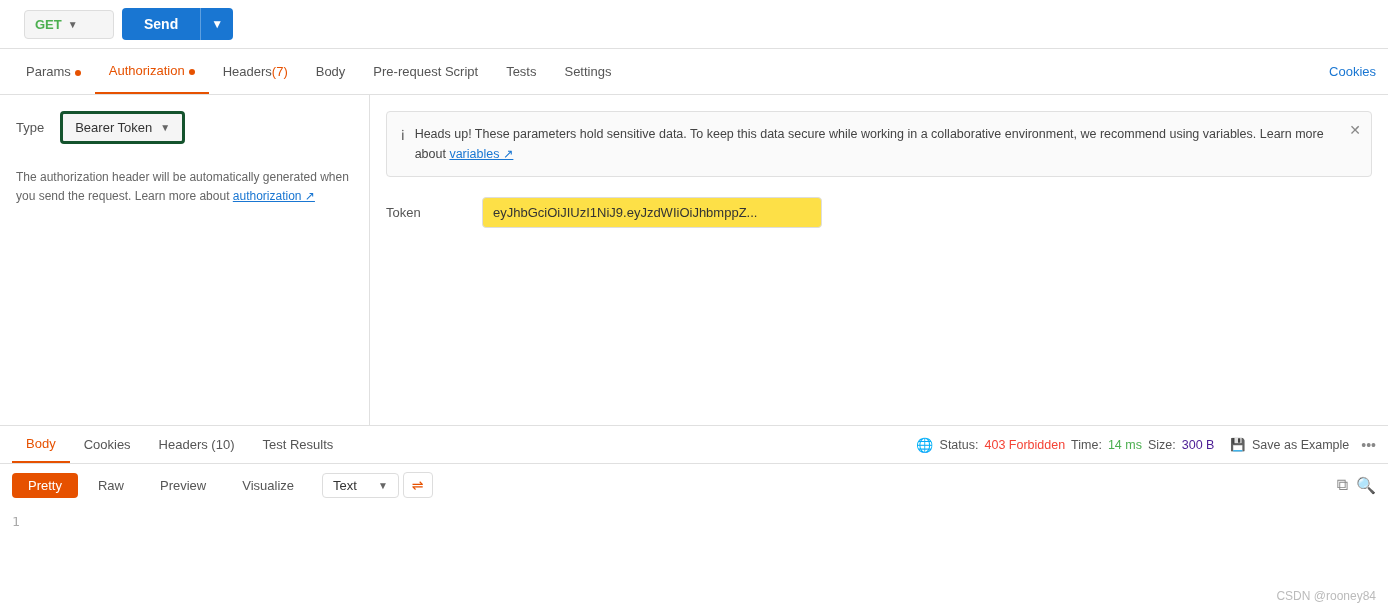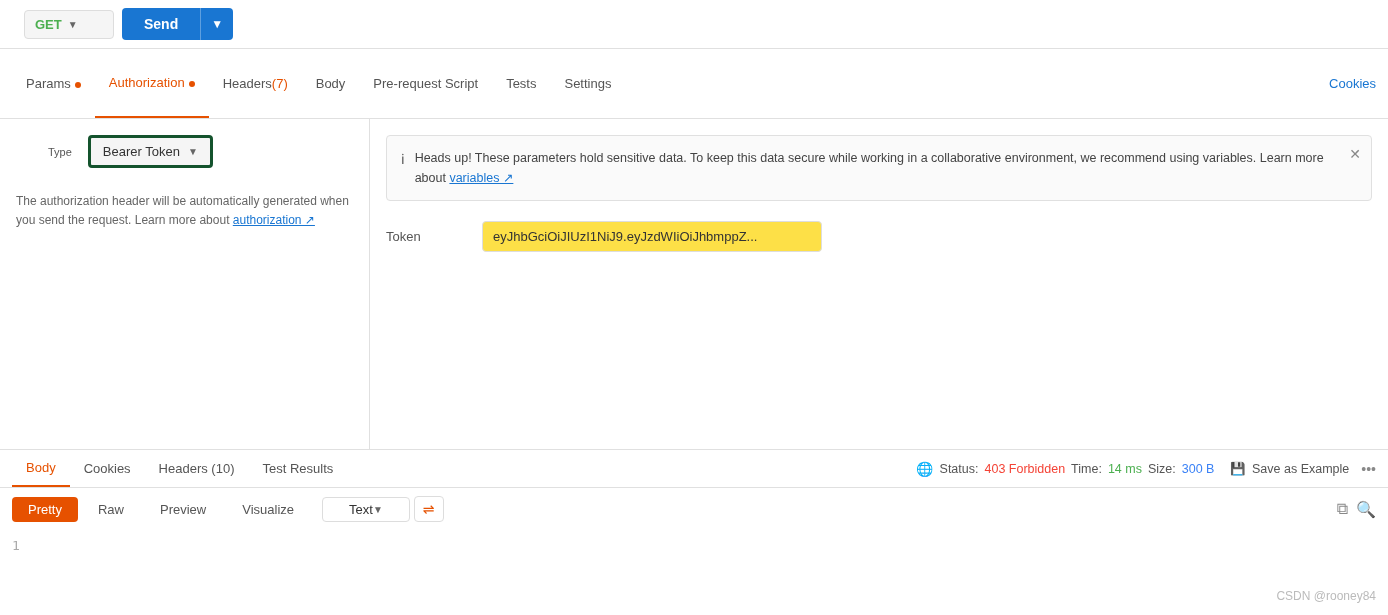--- a/index.html
+++ b/index.html
@@ -10,34 +10,34 @@
     .method-selector { display: flex; align-items: center; background: #f5f5f5; border: 1px solid #ddd; border-radius: 4px; padding: 6px 10px; cursor: pointer; gap: 6px; min-width: 90px; }
     .method-label { font-weight: 600; color: #4caf50; font-size: 13px; }
     .method-chevron { color: #666; font-size: 10px; }
     .url-input { flex: 1; border: 1px solid #ddd; border-radius: 4px; padding: 7px 12px; font-size: 13px; color: #333; outline: none; }
     .send-btn-wrap { display: flex; border-radius: 4px; overflow: hidden; }
     .send-btn { background: #1976d2; color: #fff; border: none; padding: 8px 22px; font-size: 14px; font-weight: 600; cursor: pointer; }
     .send-btn-arrow { background: #1976d2; color: #fff; border: none; border-left: 1px solid rgba(255,255,255,0.3); padding: 8px 10px; cursor: pointer; font-size: 12px; }
 
     
     .tabs-row { display: flex; align-items: center; padding: 0 12px; border-bottom: 1px solid #e0e0e0; background: #fff; }
-    .tab { padding: 26px 14px; cursor: pointer; color: #555; font-size: 13px; position: relative; white-space: nowrap; }
+    .tab { padding: 14px 14px; cursor: pointer; color: #555; font-size: 13px; position: relative; white-space: nowrap; }
     .tab.active { color: #e65100; border-bottom: 2px solid #e65100; }
     .tab .dot { display: inline-block; width: 6px; height: 6px; border-radius: 50%; margin-left: 4px; vertical-align: middle; }
     .tab .dot-orange { background: #e65100; }
     .tab-count { color: #e65100; }
     .cookies-link { margin-left: auto; color: #1976d2; cursor: pointer; font-size: 13px; }
 
     
     .main-content { display: flex; height: 330px; }
 
     
     .left-panel { width: 370px; border-right: 1px solid #e0e0e0; padding: 16px; }
     .type-row { display: flex; align-items: center; gap: 16px; margin-bottom: 16px; }
-    .type-label { font-size: 11px; color: #555; margin-left: 32px; }
+    .type-label { font-size: 13px; color: #555; }
     .type-select { display: flex; align-items: center; background: #f5f5f5; border: 3px solid #14532d; border-radius: 4px; padding: 6px 12px; cursor: pointer; gap: 8px; }
     .type-select-text { font-size: 13px; color: #333; }
     .type-select-arrow { font-size: 10px; color: #666; }
     .auth-description { font-size: 12px; color: #666; line-height: 1.6; margin-top: 24px; }
     .auth-link { color: #1976d2; text-decoration: underline; cursor: pointer; }
 
     
     .right-panel { flex: 1; padding: 16px; }
     .info-banner { display: flex; align-items: flex-start; background: #fafafa; border: 1px solid #e0e0e0; border-radius: 4px; padding: 12px 14px; margin-bottom: 20px; gap: 10px; position: relative; }
     .info-icon { color: #555; font-size: 14px; flex-shrink: 0; margin-top: 1px; }
@@ -50,30 +50,30 @@
 
     
     .bottom-section { border-top: 1px solid #e0e0e0; }
     .bottom-tabs-row { display: flex; align-items: center; padding: 0 12px; border-bottom: 1px solid #e0e0e0; }
     .bottom-tab { padding: 10px 14px; cursor: pointer; color: #555; font-size: 13px; }
     .bottom-tab.active { color: #e65100; border-bottom: 2px solid #e65100; }
     .status-bar { margin-left: auto; display: flex; align-items: center; gap: 6px; font-size: 12.5px; color: #555; }
     .status-label { color: #555; }
     .status-value { color: #f44336; font-weight: 500; }
     .time-value { color: #4caf50; font-weight: 500; }
-    .size-value { color: #3b82f6; font-weight: 500; }
+    .size-value { color: #4c1d95; font-weight: 500; }
     .globe-icon { color: #888; font-size: 14px; }
     .save-example-btn { display: flex; align-items: center; gap: 6px; color: #555; cursor: pointer; font-size: 12.5px; margin-left: 10px; }
     .more-btn { cursor: pointer; color: #888; font-size: 14px; margin-left: 6px; }
 
     
     .response-toolbar { display: flex; align-items: center; padding: 8px 12px; gap: 4px; }
     .resp-tab { padding: 5px 16px; cursor: pointer; color: #555; font-size: 13px; border-radius: 4px; }
     .resp-tab.active { background: #e65100; color: #fff; border-radius: 4px; }
-    .text-select { display: flex; align-items: center; border: 1px solid #ddd; border-radius: 4px; padding: 4px 26px; gap: 0; cursor: pointer; }
+    .text-select { display: flex; align-items: center; border: 1px solid #ddd; border-radius: 4px; padding: 4px 10px; gap: 21px; cursor: pointer; }
     .text-select-val { font-size: 13px; color: #333; }
     .filter-btn { border: 1px solid #ddd; border-radius: 4px; padding: 4px 8px; cursor: pointer; color: #e65100; font-size: 14px; }
     .resp-actions { margin-left: auto; display: flex; gap: 8px; }
     .resp-action-btn { background: none; border: none; cursor: pointer; color: #888; font-size: 16px; }
 
     .line-nums { padding: 8px 12px; color: #aaa; font-size: 13px; font-family: monospace; }
 
     .watermark { position: fixed; bottom: 12px; right: 12px; font-size: 12px; color: #bbb; }
   </style>
 </head>

